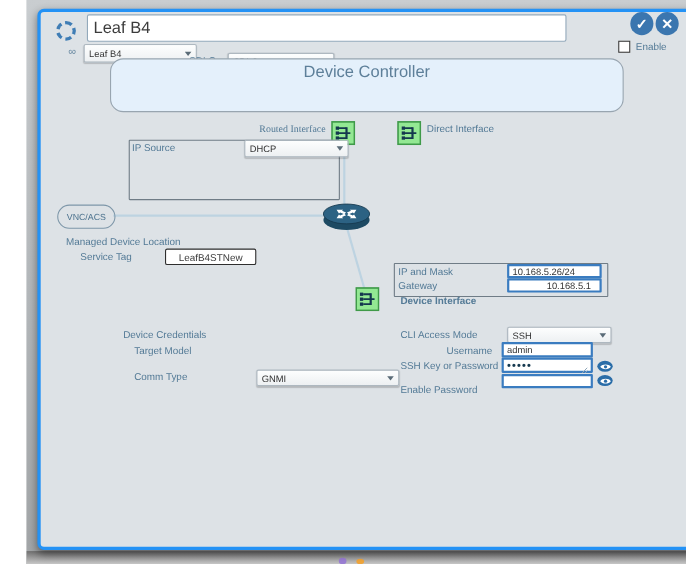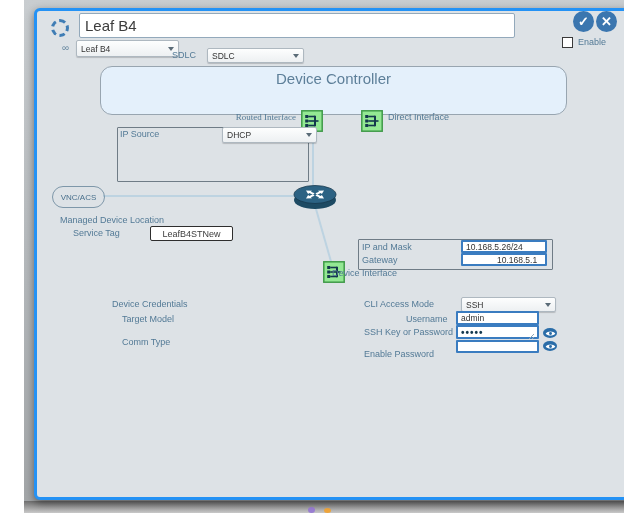--- a/index.html
+++ b/index.html
@@ -62,21 +62,21 @@
     <span>✕</span>
   </div>
   <div class="chk"></div>
   <div class="lbl" style="left:554px;top:37px;">Enable</div>
   <div class="lbl" style="left:130px;top:50px;width:42px;text-align:right;">SDLC</div>
   <div class="dd" style="left:183px;top:48px;width:87px;height:13px;">
     <span class="ddv">SDLC</span>
     <span class="caret"></span>
   </div>
 
-  <div class="panel" style="left:76px;top:66px;width:465px;height:47px;">
+  <div class="panel" style="left:76px;top:53px;width:465px;height:47px;">
     <div class="panel-title">Device Controller</div>
   </div>
 
   <svg style="position:absolute;left:0;top:0;" width="624" height="513">
     <line x1="289" y1="131" x2="289" y2="186" stroke="#bdd3e1" stroke-width="2"></line>
     <line x1="79" y1="196" x2="270" y2="196" stroke="#bdd3e1" stroke-width="2"></line>
     <line x1="292" y1="209" x2="308" y2="265" stroke="#bdd3e1" stroke-width="2"></line>
   </svg>
 
   <div class="lbl" style="left:182px;top:112px;width:90px;text-align:right;font-family:Liberation Serif, serif;">Routed Interface</div>
@@ -154,25 +154,29 @@
         <rect x="4.2" y="9.5" width="3" height="3" stroke="none"></rect>
         <rect x="4.2" y="14" width="3" height="3" stroke="none"></rect>
         <line x1="7.2" y1="6.5" x2="14" y2="6.5"></line>
         <line x1="7.2" y1="11" x2="14" y2="11"></line>
         <line x1="7.2" y1="15.5" x2="14" y2="15.5"></line>
         <line x1="14" y1="5.7" x2="14" y2="16.3" stroke-width="2"></line>
         <line x1="14" y1="11" x2="17.5" y2="11"></line>
       </g>
     </svg>
   </div>
-  <div class="lbl" style="left:308px;top:268px;">Device Interface</div>
+  <div class="lbl" style="left:340px;top:268px;font-weight:bold;">Device Interface</div>
 
   <div class="lbl" style="left:88px;top:299px;">Device Credentials</div>
   <div class="lbl" style="left:98px;top:314px;">Target Model</div>
   <div class="lbl" style="left:98px;top:337px;">Comm Type</div>
+  <div class="dd" style="left:209px;top:336px;width:120px;height:13px;">
+    <span class="ddv">GNMI</span>
+    <span class="caret"></span>
+  </div>
 
   <div class="lbl" style="left:340px;top:299px;">CLI Access Mode</div>
   <div class="dd" style="left:437px;top:297px;width:85px;height:13px;">
     <span class="ddv">SSH</span>
     <span class="caret"></span>
   </div>
   <div class="lbl" style="left:382px;top:314px;">Username</div>
   <input class="blue-input" style="left: 432px; top: 311px; width: 83px; height: 14px;" value="admin">
   <div class="lbl" style="left:340px;top:327px;">SSH Key or Password</div>
   <input class="blue-input" style="left: 432px; top: 325px; width: 83px; height: 14px; font-size: 10px; font-weight: bold; letter-spacing: 1px; color: rgb(20, 56, 78);" value="•••••">

